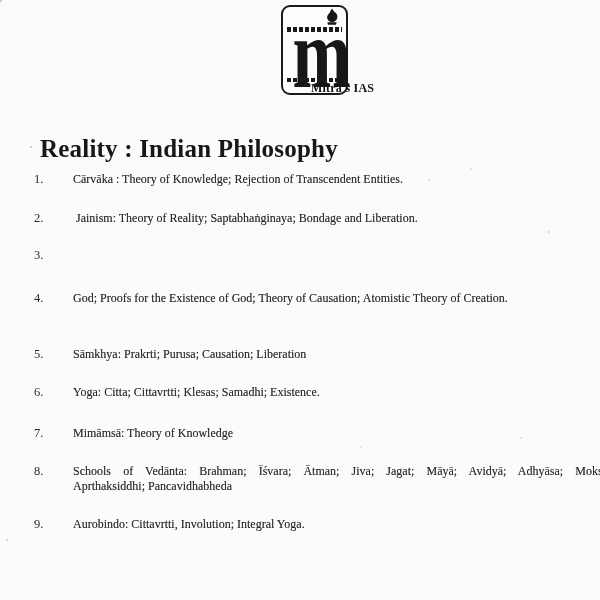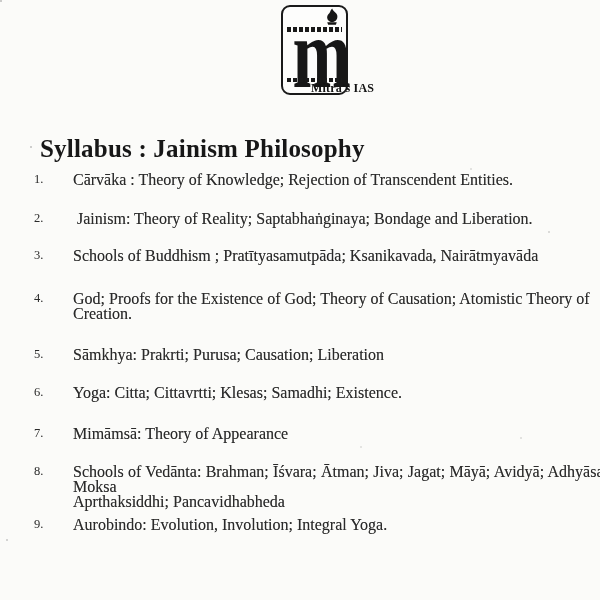--- a/index.html
+++ b/index.html
@@ -42,21 +42,21 @@
   }
   
   #list{position:absolute;left:0;top:0;width:600px;height:600px;}
   .row{position:absolute;left:0;right:0;}
   .num{
     position:absolute;left:34px;top:0;width:30px;
     font-size:12.5px;line-height:15px;color:#2a2a2a;
   }
   .txt{margin-left:73px;}
   .l{
-    font-size:16px;line-height:15px;color:#2a2a2a;
+    font-size:12px;line-height:15px;color:#2a2a2a;
     white-space:pre-wrap;
     text-shadow:0 0 0.4px rgba(60,60,60,0.5);
   }
   .l.nw{white-space:nowrap;letter-spacing:0.15px;}
   .l.jl{white-space:normal;width:535px;text-align:justify;text-align-last:justify;}
   
   .noise{position:absolute;left:0;top:0;width:2px;height:2px;border-radius:50%;
     background:rgba(110,110,110,0.45);
     box-shadow:30px 146px 0 rgba(100,100,100,0.4),
                428px 179px 0 rgba(130,130,130,0.35),
@@ -74,40 +74,37 @@
   <svg class="logo-flame" viewBox="0 0 20 22" aria-hidden="true">
     <path fill="#161616" d="M10.2,0.6 C10.8,3.4 13.6,4.6 15.2,6.8 C16.8,9 16.6,12.2 14.8,14.2 C13,16.2 9.8,16.8 7.4,15.6 C5,14.4 3.8,11.6 4.6,9.2 C5.2,7.4 6.8,6.4 7.6,4.8 C8.4,3.4 8.6,2 10.2,0.6 Z"></path>
     <path fill="#161616" d="M4.5,16.5 L15.5,16.5 L14.5,19.5 L5.5,19.5 Z"></path>
   </svg>
   <div class="logo-band band-top"></div>
   <div class="logo-m">m</div>
   <div class="logo-band band-bottom"></div>
   <div class="logo-brand">Mitra's IAS</div>
 </div>
 
-<h1 class="page-title">Syllabus : Jainism Philosophy</h1>
+<h1 class="page-title">Reality : Indian Philosophy</h1>
 
 <div id="list">
     <div class="row" style="top: 172px;">
       <span class="num">1.</span>
       <div class="txt">
         <div class="l">Cārvāka : Theory of Knowledge; Rejection of Transcendent Entities.</div>
       </div>
     </div>
     <div class="row" style="top: 211px;">
       <span class="num">2.</span>
       <div class="txt">
         <div class="l"> Jainism: Theory of Reality; Saptabhaṅginaya; Bondage and Liberation.</div>
       </div>
     </div>
     <div class="row" style="top: 248px;">
       <span class="num">3.</span>
-      <div class="txt">
-        <div class="l">Schools of Buddhism ; Pratītyasamutpāda; Ksanikavada, Nairātmyavāda</div>
-      </div>
     </div>
     <div class="row" style="top: 291px;">
       <span class="num">4.</span>
       <div class="txt">
         <div class="l">God; Proofs for the Existence of God; Theory of Causation; Atomistic Theory of Creation.</div>
       </div>
     </div>
     <div class="row" style="top: 347px;">
       <span class="num">5.</span>
       <div class="txt">
@@ -116,31 +113,31 @@
     </div>
     <div class="row" style="top: 385px;">
       <span class="num">6.</span>
       <div class="txt">
         <div class="l">Yoga: Citta; Cittavrtti; Klesas; Samadhi; Existence.</div>
       </div>
     </div>
     <div class="row" style="top: 426px;">
       <span class="num">7.</span>
       <div class="txt">
-        <div class="l">Mimāmsā: Theory of Appearance</div>
+        <div class="l">Mimāmsā: Theory of Knowledge</div>
       </div>
     </div>
     <div class="row" style="top: 464px;">
       <span class="num">8.</span>
       <div class="txt">
         <div class="l jl">Schools of Vedānta: Brahman; Īśvara; Ātman; Jiva; Jagat; Māyā; Avidyā; Adhyāsa; Moksa</div>
         <div class="l">Aprthaksiddhi; Pancavidhabheda</div>
       </div>
     </div>
     <div class="row" style="top: 517px;">
       <span class="num">9.</span>
       <div class="txt">
-        <div class="l">Aurobindo: Evolution, Involution; Integral Yoga.</div>
+        <div class="l">Aurobindo: Cittavrtti, Involution; Integral Yoga.</div>
       </div>
     </div>
   </div>
 
 <div class="noise"></div>
 
 </body></html>

